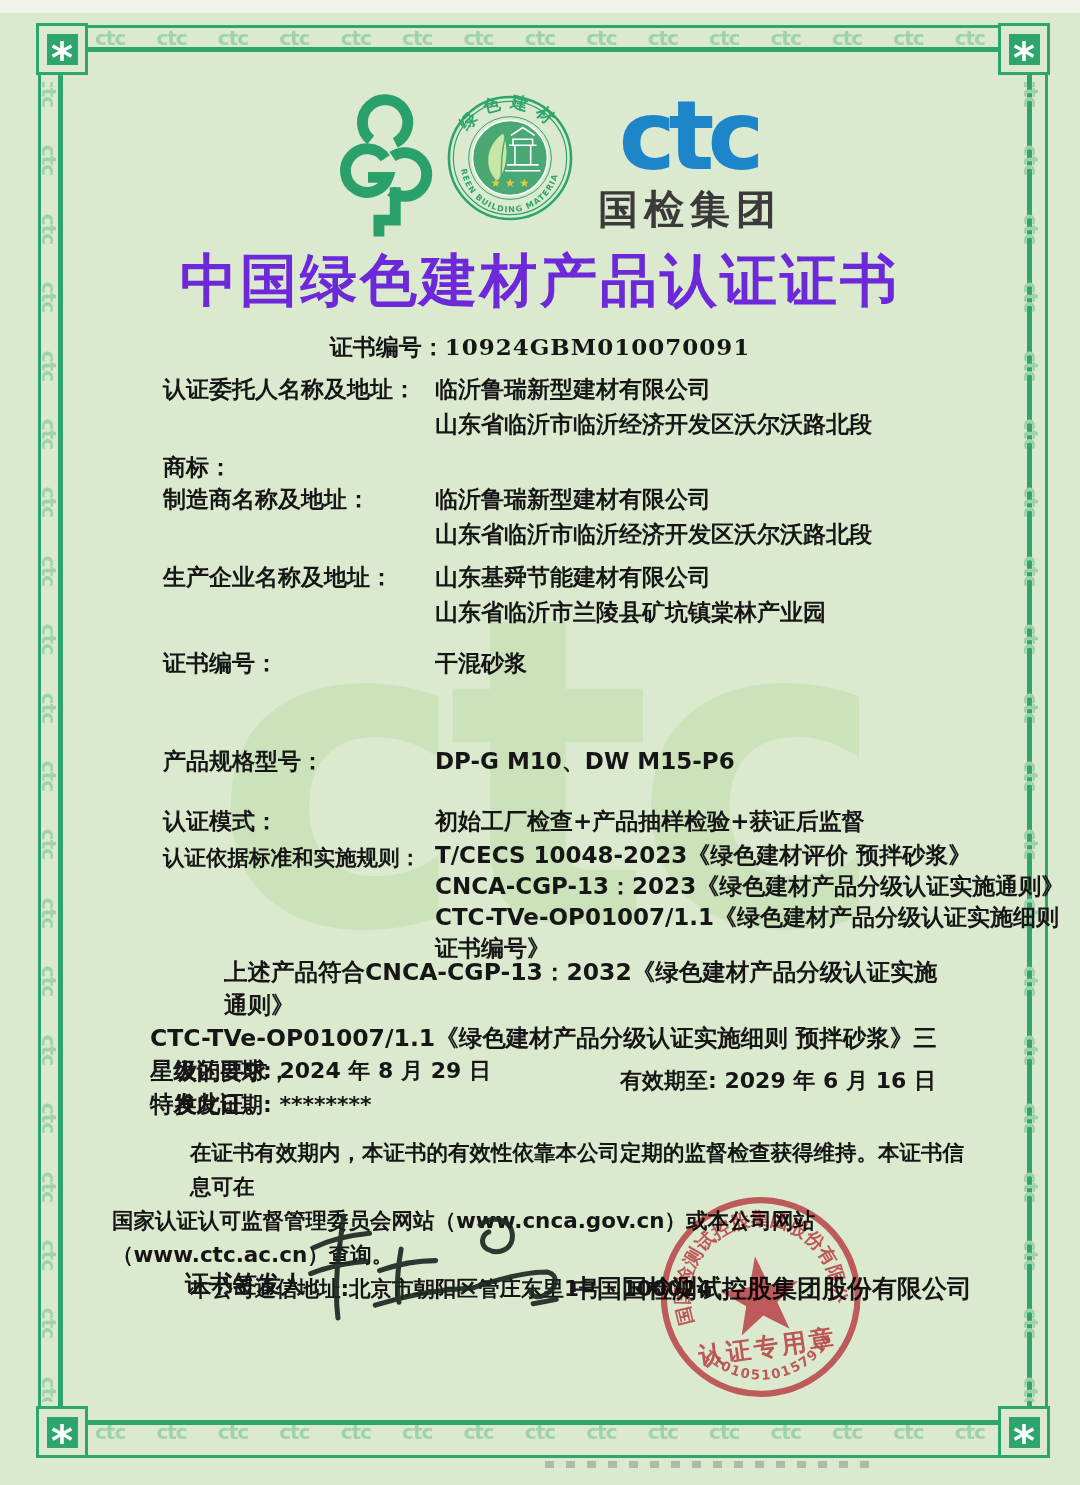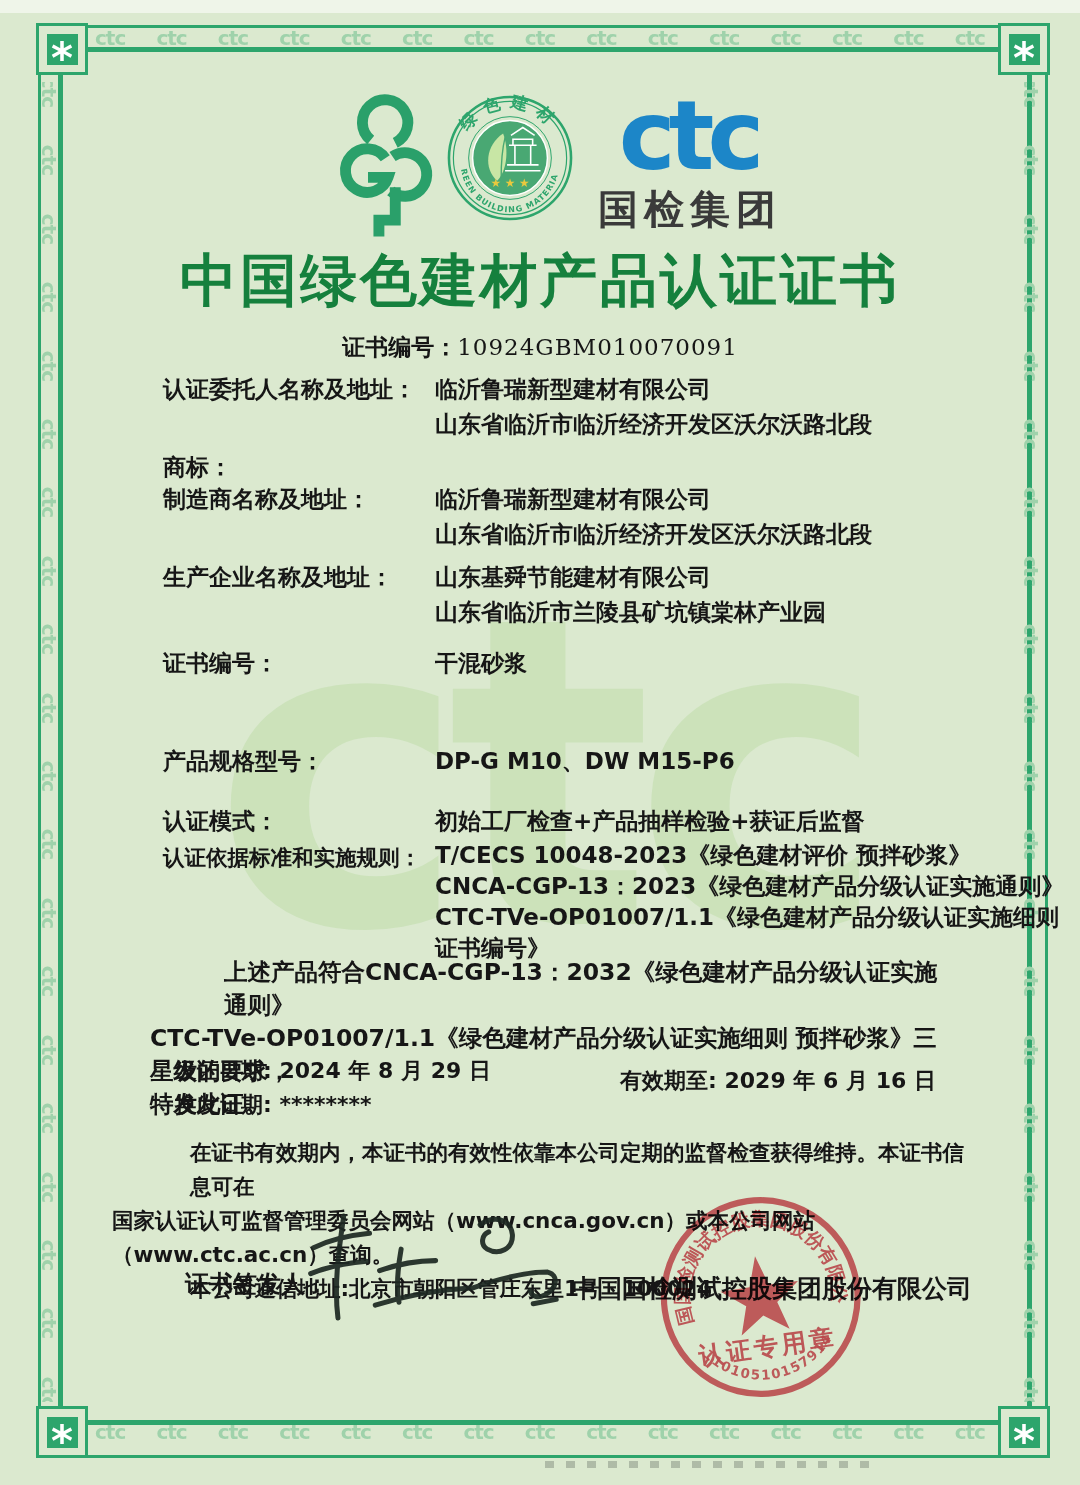--- a/index.html
+++ b/index.html
@@ -27,23 +27,23 @@
 
   
   .logo-row{position:absolute;top:88px;left:0;right:0;height:150px;z-index:2;}
   .gp-logo{position:absolute;left:338px;top:2px;}
   .gbm-badge{position:absolute;left:446px;top:6px;}
   .ctc-block{position:absolute;left:598px;top:6px;width:180px;text-align:center;}
   .ctc-word{font-size:96px;line-height:84px;font-weight:800;letter-spacing:-7px;color:#1c86c8;font-family:"DejaVu Sans",sans-serif;}
   .ctc-cn{margin-top:4px;font-size:40px;font-weight:800;color:#3a3a3a;letter-spacing:6px;white-space:nowrap;}
 
   
-  .title{position:absolute;top:243px;left:0;right:0;text-align:center;font-family:"DejaVu Serif","Liberation Serif",serif;font-weight:900;font-size:57px;color:#15803d;letter-spacing:3px;z-index:2;}
+  .title{position:absolute;top:243px;left:0;right:0;text-align:center;font-family:"DejaVu Serif","Liberation Serif",serif;font-weight:900;font-size:57px;color:#6d28d9;letter-spacing:3px;z-index:2;}
   .cert-no{position:absolute;top:332px;left:0;right:0;text-align:center;font-size:23px;font-weight:800;z-index:2;}
-  .cert-no .num{font-family:"DejaVu Serif","Liberation Serif",serif;font-weight:400;letter-spacing:1px;}
+  .cert-no .num{font-family:"DejaVu Serif","Liberation Serif",serif;font-weight:700;letter-spacing:1px;}
 
   
   .row{position:absolute;left:163px;right:70px;z-index:2;font-size:23px;font-weight:700;}
   .row .label{white-space:nowrap;line-height:35px;}
   .row .value{position:absolute;left:272px;top:0;white-space:nowrap;line-height:35px;}
   .row .value div{line-height:35px;}
   .row.compact .label{font-size:21.5px;}
   .row.compact .value div{line-height:31px;}
 
   

